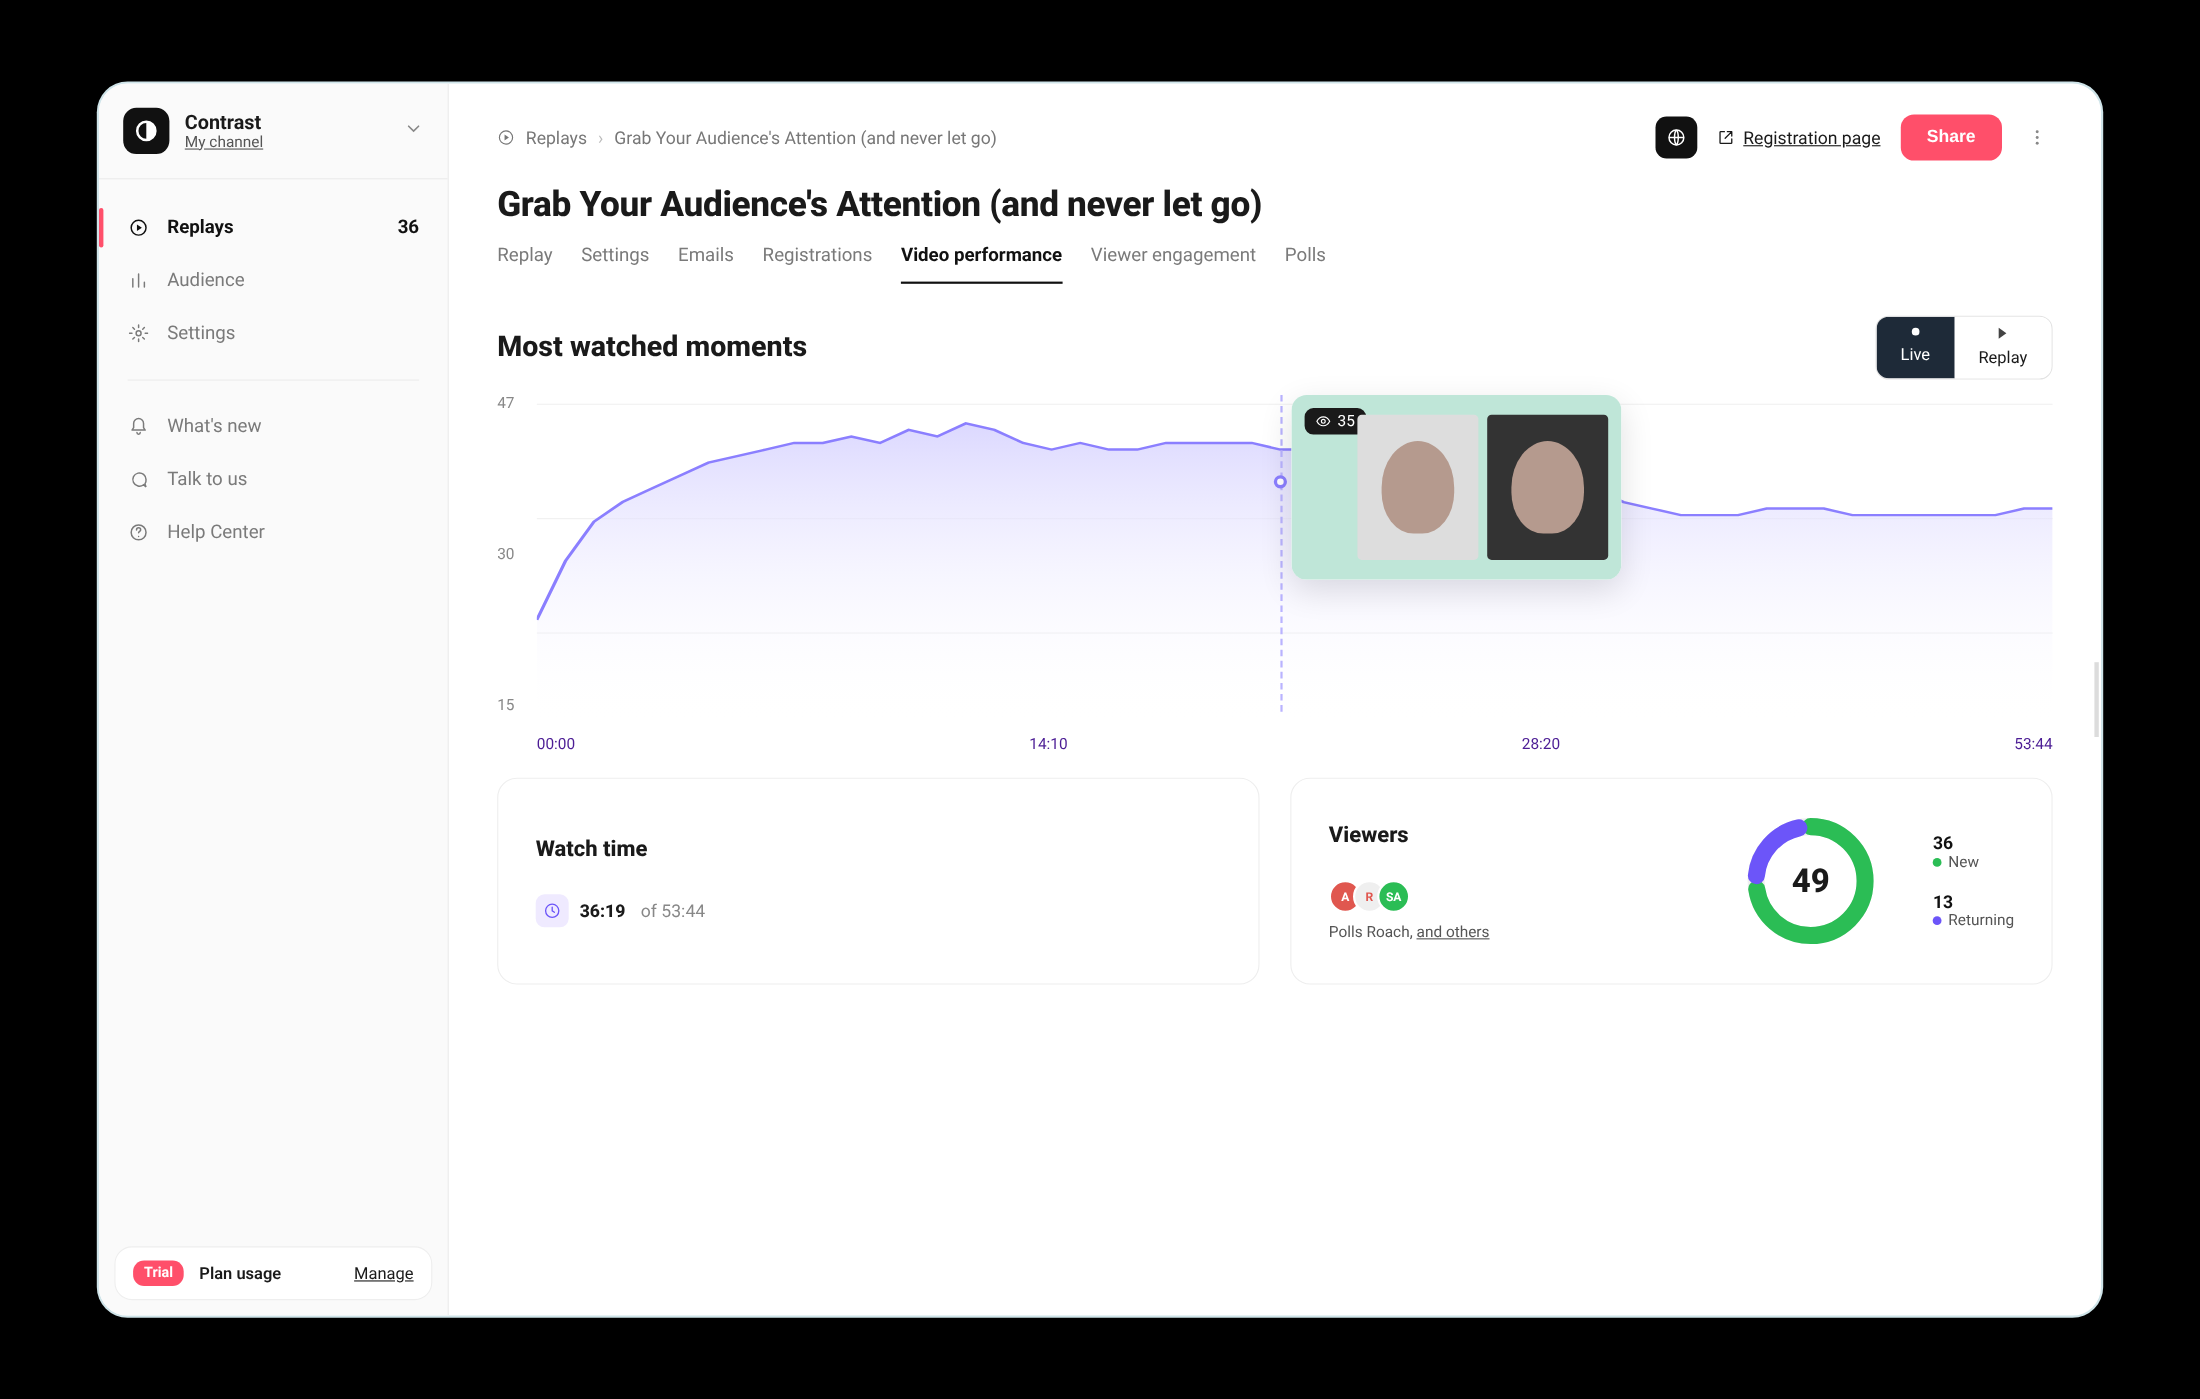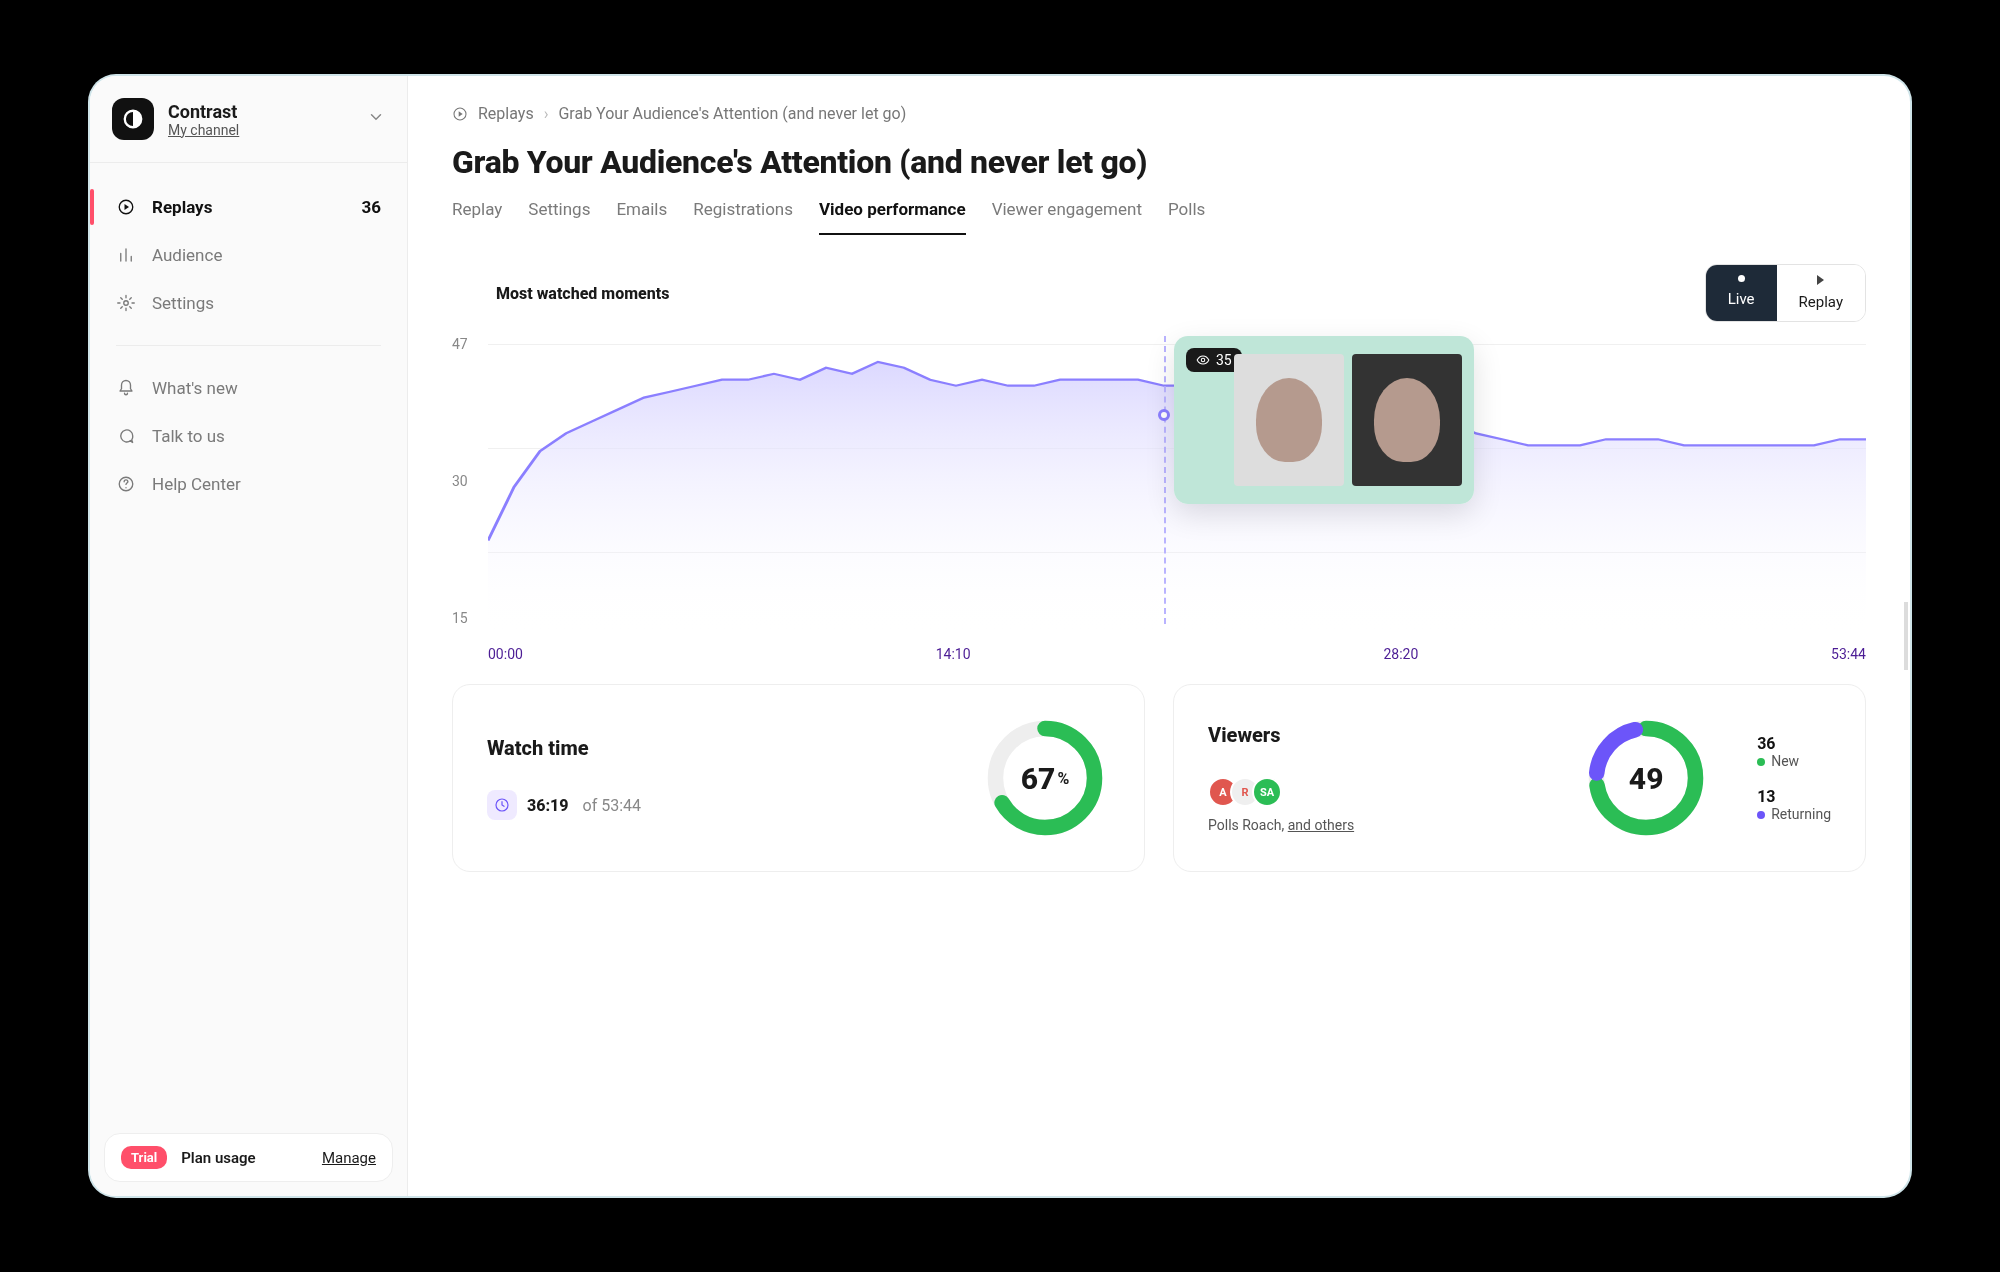--- a/index.html
+++ b/index.html
@@ -119,21 +119,21 @@
   .more-btn { width:28px; display:flex; align-items:center; justify-content:center; cursor:pointer; color:#888; }
 
   .page-title { font-size: 32px; font-weight:800; padding: 0 44px; letter-spacing: -0.3px; }
   .tabs { display:flex; gap: 26px; padding: 18px 44px 0; border-bottom: 1px solid transparent; }
   .tab { font-size: 17px; color:#7a7a7a; padding-bottom: 14px; cursor:pointer; }
   .tab.active { color:#111; font-weight:700; border-bottom: 2px solid #111; }
 
   .segment-row {
     display:flex; align-items:center; padding: 28px 44px 14px;
   }
-  .section-title { font-size: 16px; font-weight:800;margin-left:44px; }
+  .section-title { font-size: 26px; font-weight:800; }
   .seg-ctrl {
     margin-left:auto;
     display:flex; border:1px solid #e3e3e3; border-radius:12px; overflow:hidden;
   }
   .seg {
     padding: 10px 22px; font-size:15px; display:flex; align-items:center; gap:8px; cursor:pointer; background:#fff;flex-direction:column;
   }
   .seg.active { background:#1e2a38; color:#fff; }
   .dot { width:7px; height:7px; border-radius:50%; background:#7aa6ff; }
   .seg .dot { background:#fff; }
@@ -293,20 +293,42 @@
       <div class="crumbs">
         <span class="icn">
           <svg width="16" height="16" viewBox="0 0 24 24" fill="none">
               <circle cx="12" cy="12" r="9" stroke="currentColor" stroke-width="1.6"></circle>
               <path d="M10 8l6 4-6 4z" fill="currentColor"></path>
             </svg>
         </span>
         <span class="crumb-link">Replays</span>
         <span class="crumb-sep">›</span>
         <span>Grab Your Audience's Attention (and never let go)</span>
+      </div>
+      <div class="top-actions">
+        <div class="globe-btn">
+          <svg width="18" height="18" viewBox="0 0 24 24" fill="none">
+              <circle cx="12" cy="12" r="9" stroke="#fff" stroke-width="1.8"></circle>
+              <path d="M3 12h18M12 3c3 3 3 15 0 18M12 3c-3 3-3 15 0 18" stroke="#fff" stroke-width="1.8"></path>
+            </svg>
+        </div>
+        <div class="reg-link">
+          <svg width="16" height="16" viewBox="0 0 24 24" fill="none">
+              <path d="M14 4h6v6M20 4l-9 9M20 14v5a1 1 0 01-1 1H5a1 1 0 01-1-1V5a1 1 0 011-1h5" stroke="currentColor" stroke-width="1.8" stroke-linecap="round" stroke-linejoin="round"></path>
+            </svg>
+          <span>Registration page</span>
+        </div>
+        <button class="share-btn">Share</button>
+        <div class="more-btn">
+          <svg width="18" height="18" viewBox="0 0 24 24">
+              <circle cx="12" cy="5" r="1.8" fill="currentColor"></circle>
+              <circle cx="12" cy="12" r="1.8" fill="currentColor"></circle>
+              <circle cx="12" cy="19" r="1.8" fill="currentColor"></circle>
+            </svg>
+        </div>
       </div>
     </div>
 
     <h1 class="page-title">Grab Your Audience's Attention (and never let go)</h1>
 
     <div class="tabs">
       <div class="tab">Replay</div>
       <div class="tab">Settings</div>
       <div class="tab">Emails</div>
       <div class="tab">Registrations</div>
@@ -383,30 +405,20 @@
             <span class="clock-badge">
               <svg width="16" height="16" viewBox="0 0 24 24" fill="none">
                   <circle cx="12" cy="12" r="9" stroke="currentColor" stroke-width="1.8"></circle>
                   <path d="M12 7v5l3 2" stroke="currentColor" stroke-width="1.8" stroke-linecap="round"></path>
                 </svg>
             </span>
             <span class="wt-main">36:19</span>
             <span class="wt-sub">of 53:44</span>
           </div>
         </div>
-        <div class="donut">
-          <svg viewBox="0 0 42 42">
-            <circle cx="21" cy="21" r="16" fill="none" stroke="#eee" stroke-width="5"></circle>
-            <circle cx="21" cy="21" r="16" fill="none" stroke="#2bbd55" stroke-width="5" stroke-linecap="round" stroke-dasharray="67 100" pathLength="100"></circle>
-          </svg>
-          <div class="donut-text">
-              <span>67</span>
-              <span class="pct">%</span>
-            </div>
-        </div>
       </div>
 
       <div class="card">
         <div class="card-left">
           <div class="card-title">Viewers</div>
           <div class="avatars">
             <div class="avatar" style="background:#e0574f">A</div>
             <div class="avatar" style="background:#efefef;color:#e0574f">R</div>
             <div class="avatar" style="background:#2bbd55">SA</div>
           </div>

